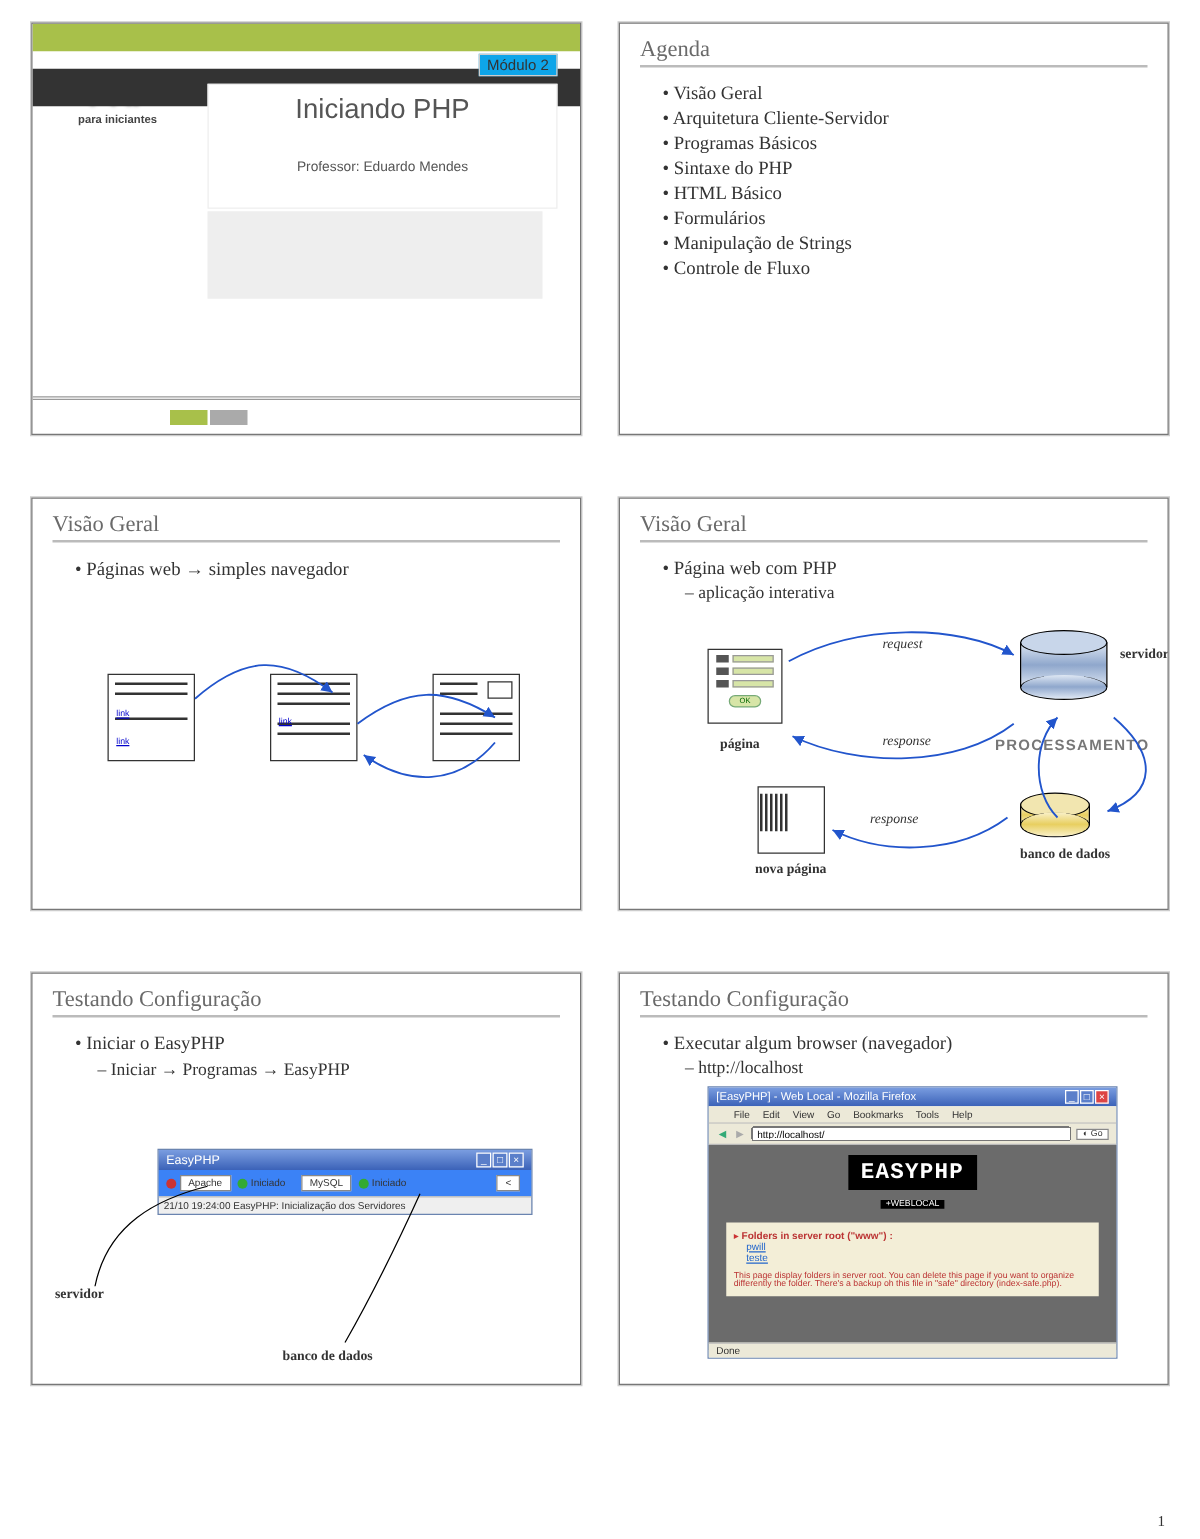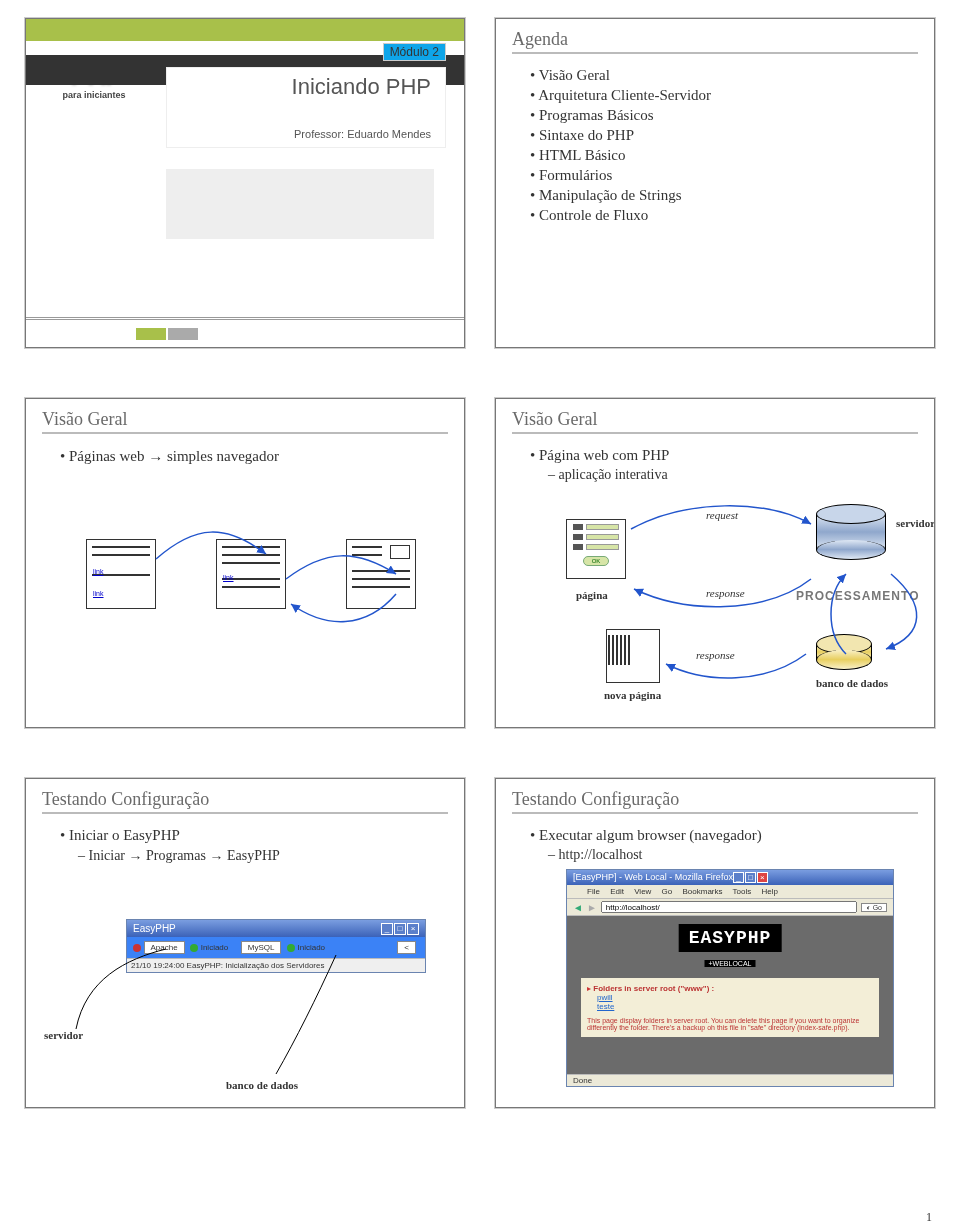--- a/index.html
+++ b/index.html
@@ -26,22 +26,22 @@
   
   .s1-topbar { height: 22px; background: #a8c04a; }
   .s1-darkbar { height: 30px; background: #333; margin-top: 14px; position: relative; }
   .s1-modtag {
     position: absolute; right: 18px; top: -12px;
     background: #0ea5e9; color: #333; font-size: 12px;
     padding: 1px 6px; border: 1px solid #ccc; font-family: Tahoma, sans-serif;
   }
   .s1-titlebox {
     position: absolute; left: 140px; right: 18px; top: 48px;
-    background: #fff; border: 1px solid #eee; height: 81px;
-    padding: 6px 14px; text-align: right;
+    background: #fff; border: 1px solid #eee; height: 100px;
+    padding: 6px 14px; text-align: center;
   }
   .s1-title { font-size: 22px; color: #555; font-family: "Century Gothic", Tahoma, sans-serif; }
   .s1-prof { font-size: 11px; color: #555; margin-top: 28px; font-family: Tahoma, sans-serif; }
   .s1-greyblock { position:absolute; left:140px; top:150px; right:30px; height:70px; background:#eee; }
   .s1-logo {
     position: absolute; left: 18px; top: 30px; width: 100px; height: 60px;
     display:flex; flex-direction:column; align-items:center; justify-content:center;
   }
   .s1-logo .php { font-size: 28px; font-weight: bold; color: #777; text-shadow: 2px 2px 3px #aaa; font-family: Arial Black, sans-serif; letter-spacing:-2px;}
   .s1-logo .sub { font-size: 9px; color:#444; font-family: Arial, sans-serif; font-weight:bold;}
@@ -113,21 +113,21 @@
   }
   .winbox .titlebar .btns span{
     display:inline-block; width:12px; height:12px; border:1px solid #fff; background:#5b7fca;
     margin-left:1px; text-align:center; line-height:10px; font-size:8px;
   }
   .winbox .content { padding:4px 6px; background:#3b82f6; }
   .easybtn { display:inline-block; border:1px solid #888; background:#fff; padding:1px 6px; font-size:8px; margin-right:3px; }
   .statusline { font-size:8px; color:#333; padding:2px 4px; border-top:1px solid #bbb; }
   
   .browser { position:absolute; left:70px; right:40px; top:90px; bottom:20px; border:1px solid #6a84b0; font-family:Tahoma,sans-serif;}
-  .browser .bar { background:linear-gradient(#7a9de0,#3b62b8); color:#fff; padding:2px 6px; display:flex; font-size:9px; }
+  .browser .bar { background:linear-gradient(#7a9de0,#3b62b8); color:#fff; padding:2px 6px; display:flex; justify-content:space-between; font-size:9px; }
   .browser .menu { background:#ece9d8; font-size:8px; padding:2px 20px; border-bottom:1px solid #bbb; }
   .browser .menu span { margin-right:8px; }
   .browser .addr { background:#ece9d8; font-size:8px; padding:2px 6px; border-bottom:1px solid #bbb; display:flex; align-items:center; gap:4px;}
   .browser .addr input { font-size:8px; flex:1; height:12px; padding:0 3px; }
   .browser .go { border:1px solid #888; background:#fff; font-size:7px; padding:0 4px; }
   .browser .body { background:#6b6b6b; height: calc(100% - 52px); position:relative; }
   .easyphp-logo {
     position:absolute; left:50%; top:8px; transform:translateX(-50%);
     font-family: "Courier New", monospace; font-weight:bold; background:#000; color:#fff;
     padding:4px 10px; font-size:18px; letter-spacing:1px;

